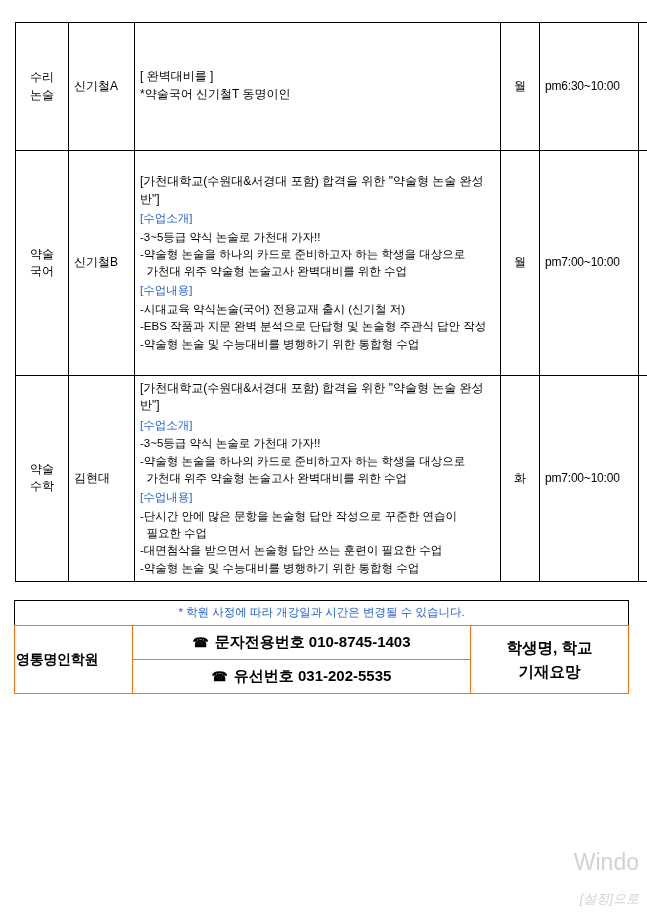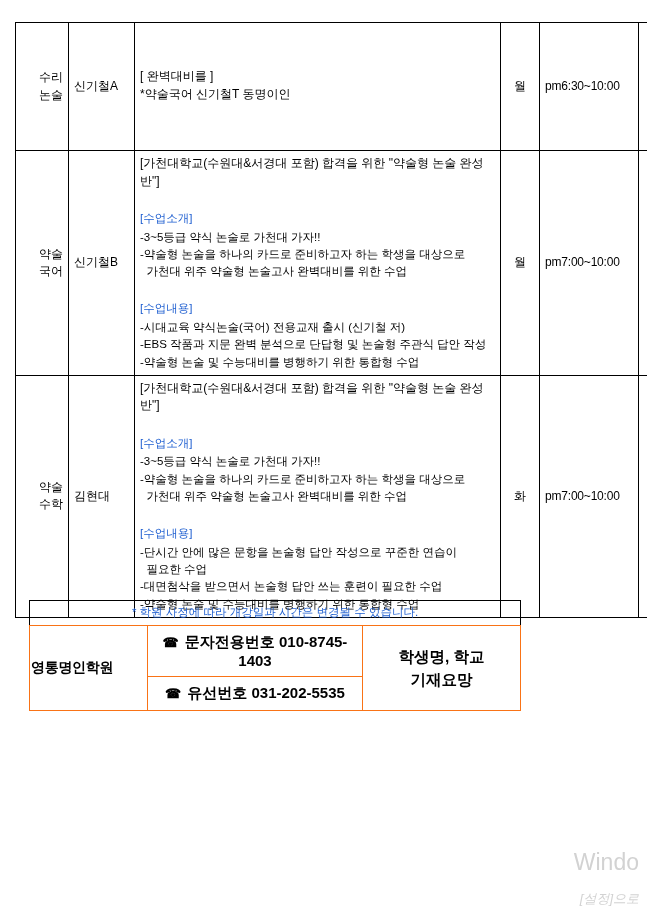--- a/index.html
+++ b/index.html
@@ -31,21 +31,21 @@
     border-collapse: collapse;
     table-layout: fixed;
   }
   .schedule-table td {
     border: 1px solid #000000;
     vertical-align: middle;
     padding: 4px 5px;
     font-size: 12px;
     line-height: 1.45;
   }
-  .col-subject { width: 42px; text-align: right; }
+  .col-subject { width: 42px; text-align: center; }
   .col-teacher { width: 55px; text-align: left; }
   .col-detail  { width: 355px; text-align: left; vertical-align: middle; }
   .col-day     { width: 28px; text-align: center; }
   .col-time    { width: 88px; text-align: left; margin-left: 32px; }
   .col-status  { width: 47px; text-align: center; }
 
   .subject-cell {
     font-size: 12.5px;
     line-height: 1.4;
     white-space: pre-line;
@@ -56,42 +56,42 @@
   .day-cell { font-size: 12.5px; }
   .time-cell { font-size: 12.5px; letter-spacing: -0.2px; }
   .status-cell { font-size: 12.5px; letter-spacing: -0.2px; }
 
   .detail-block { }
   .detail-title {
     font-size: 12px;
     margin-bottom: 2px;
     white-space: pre-wrap;
   }
-  .detail-section { margin-top: 20px; }
+  .detail-section { margin-top: 2px; }
   .section-head {
     color: #1f5fd0;
     font-size: 11.5px;
     margin-bottom: 2px;
   }
   .section-line {
     font-size: 11.5px;
     line-height: 1.5;
     white-space: pre-wrap;
   }
 
   .row-tall-1 { height: 128px; }
   .row-tall-2 { height: 225px; }
   .row-tall-3 { height: 195px; }
 
   
   .contact-wrap {
     position: absolute;
-    left: 29px;
+    left: 14px;
     top: 600px;
-    width: 492px;
+    width: 615px;
   }
   .notice-table {
     width: 100%;
     border-collapse: collapse;
     table-layout: fixed;
   }
   .notice-table td {
     border: 1px solid #000000;
     text-align: center;
     font-size: 11.5px;

